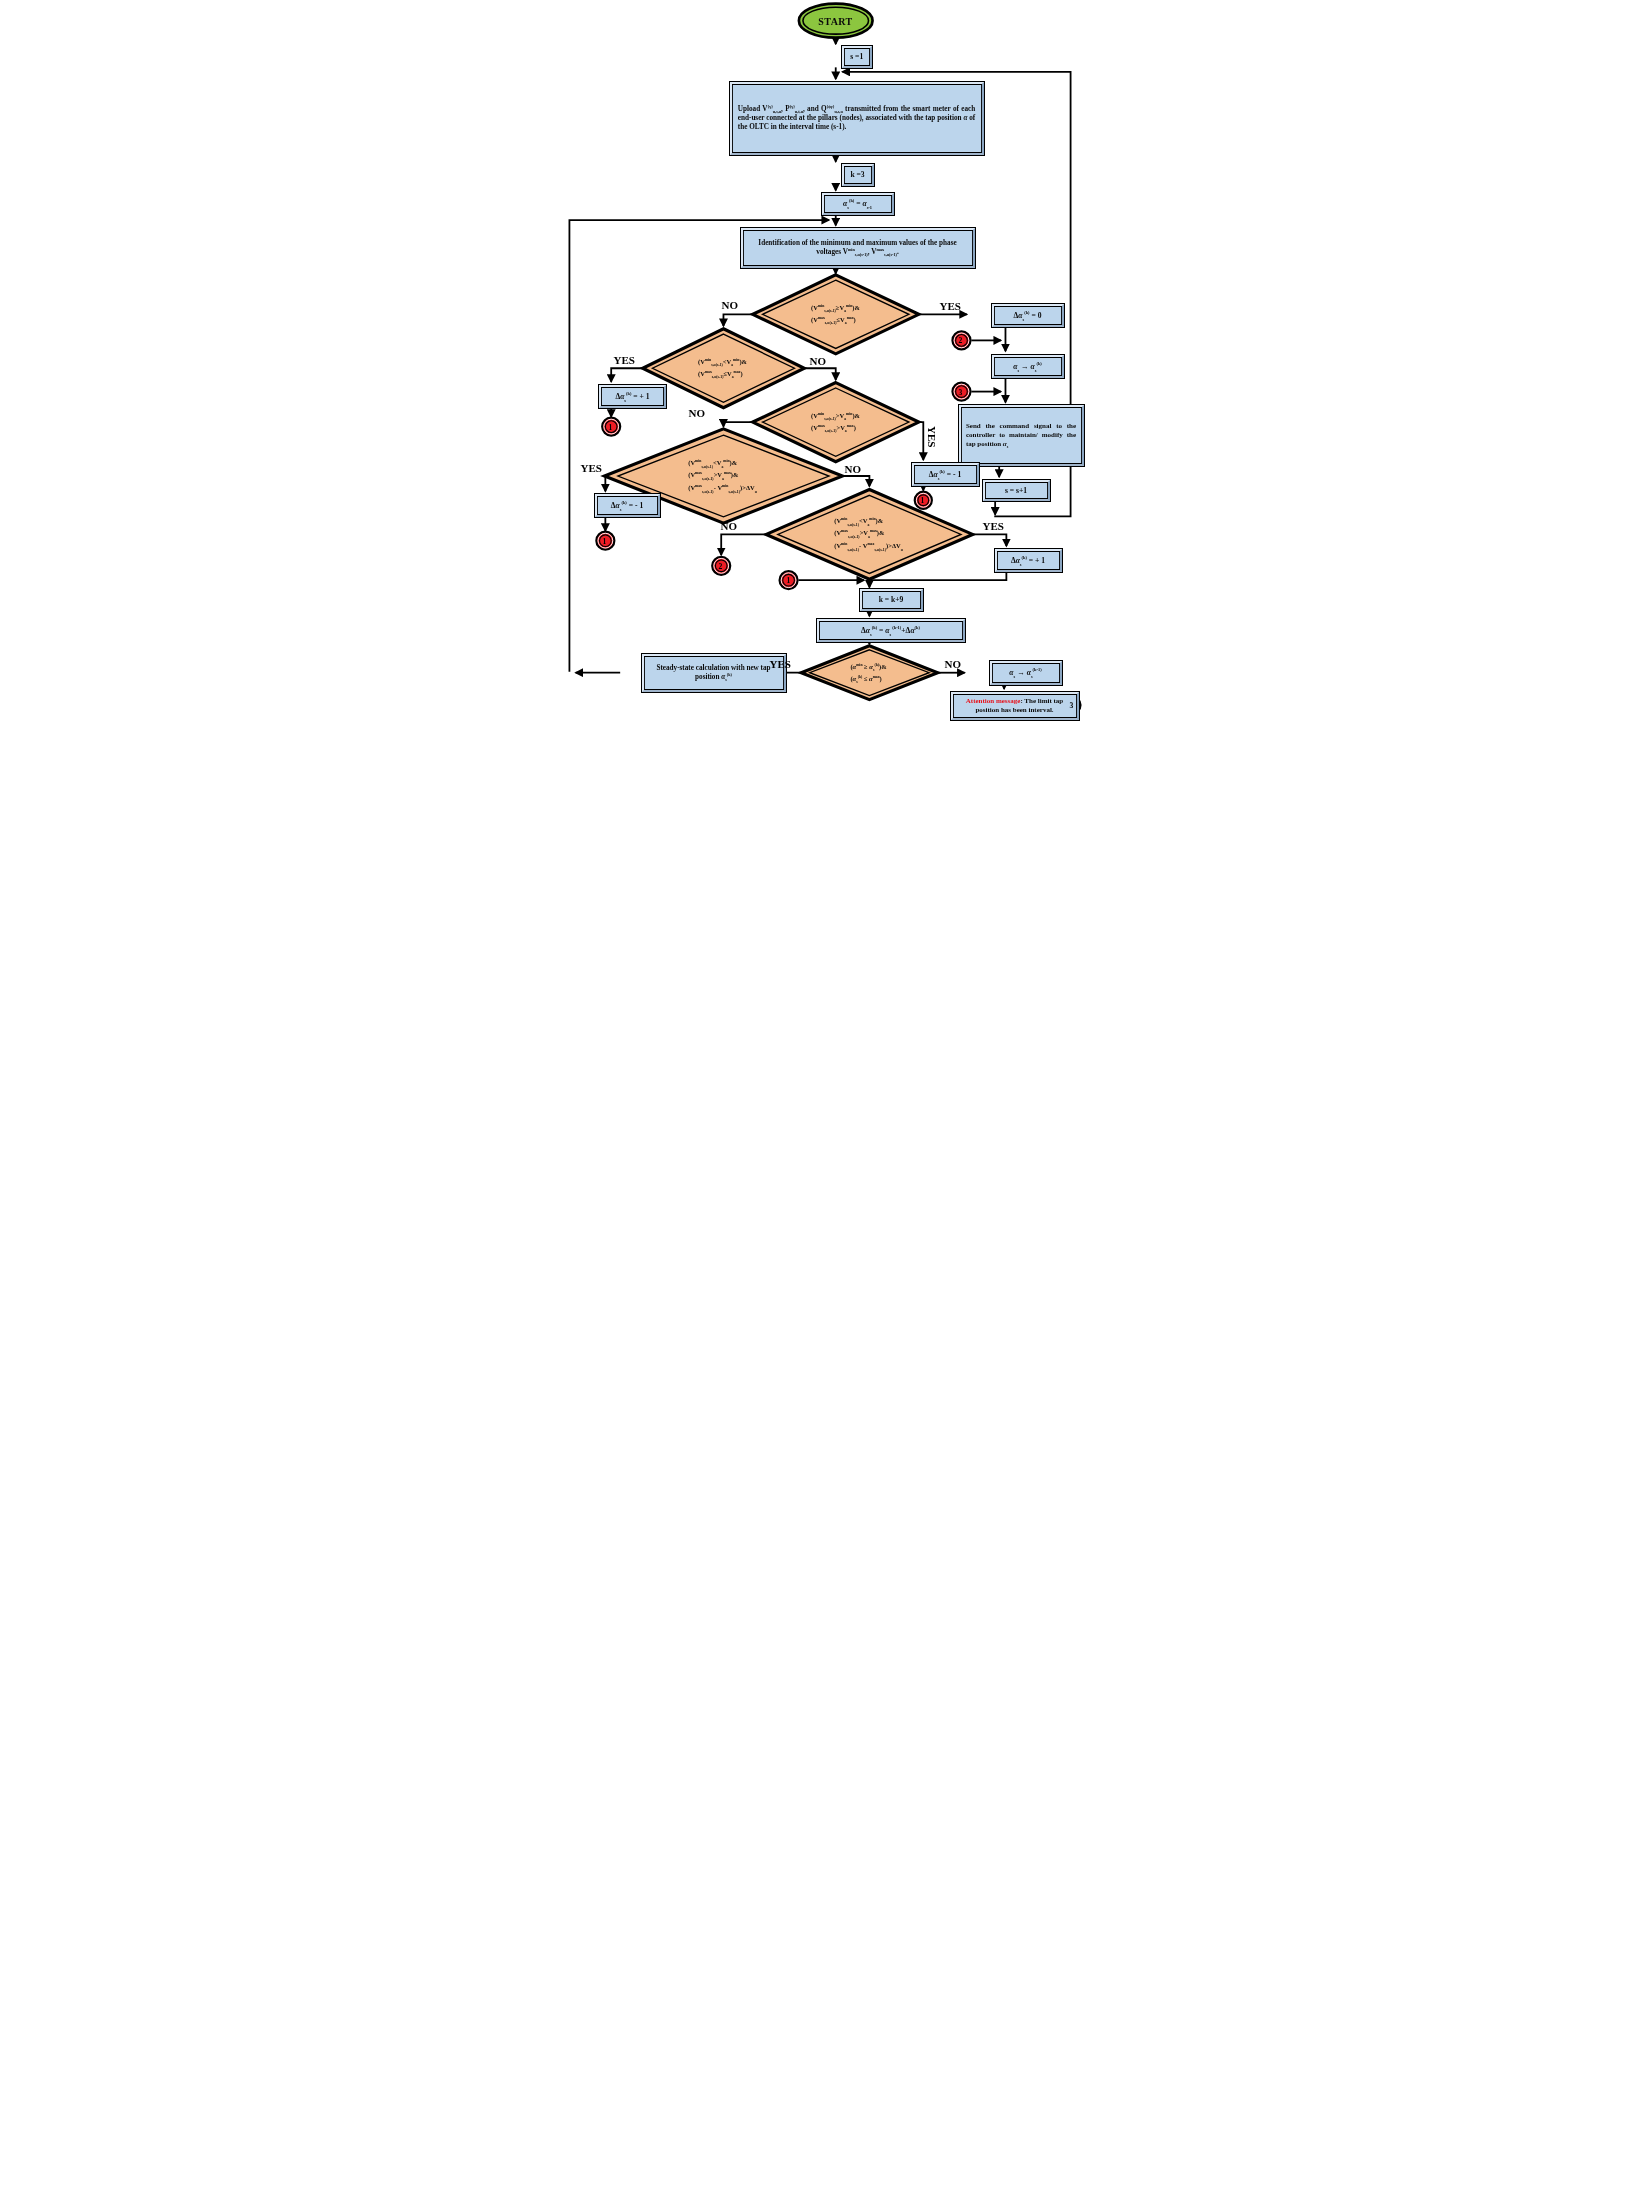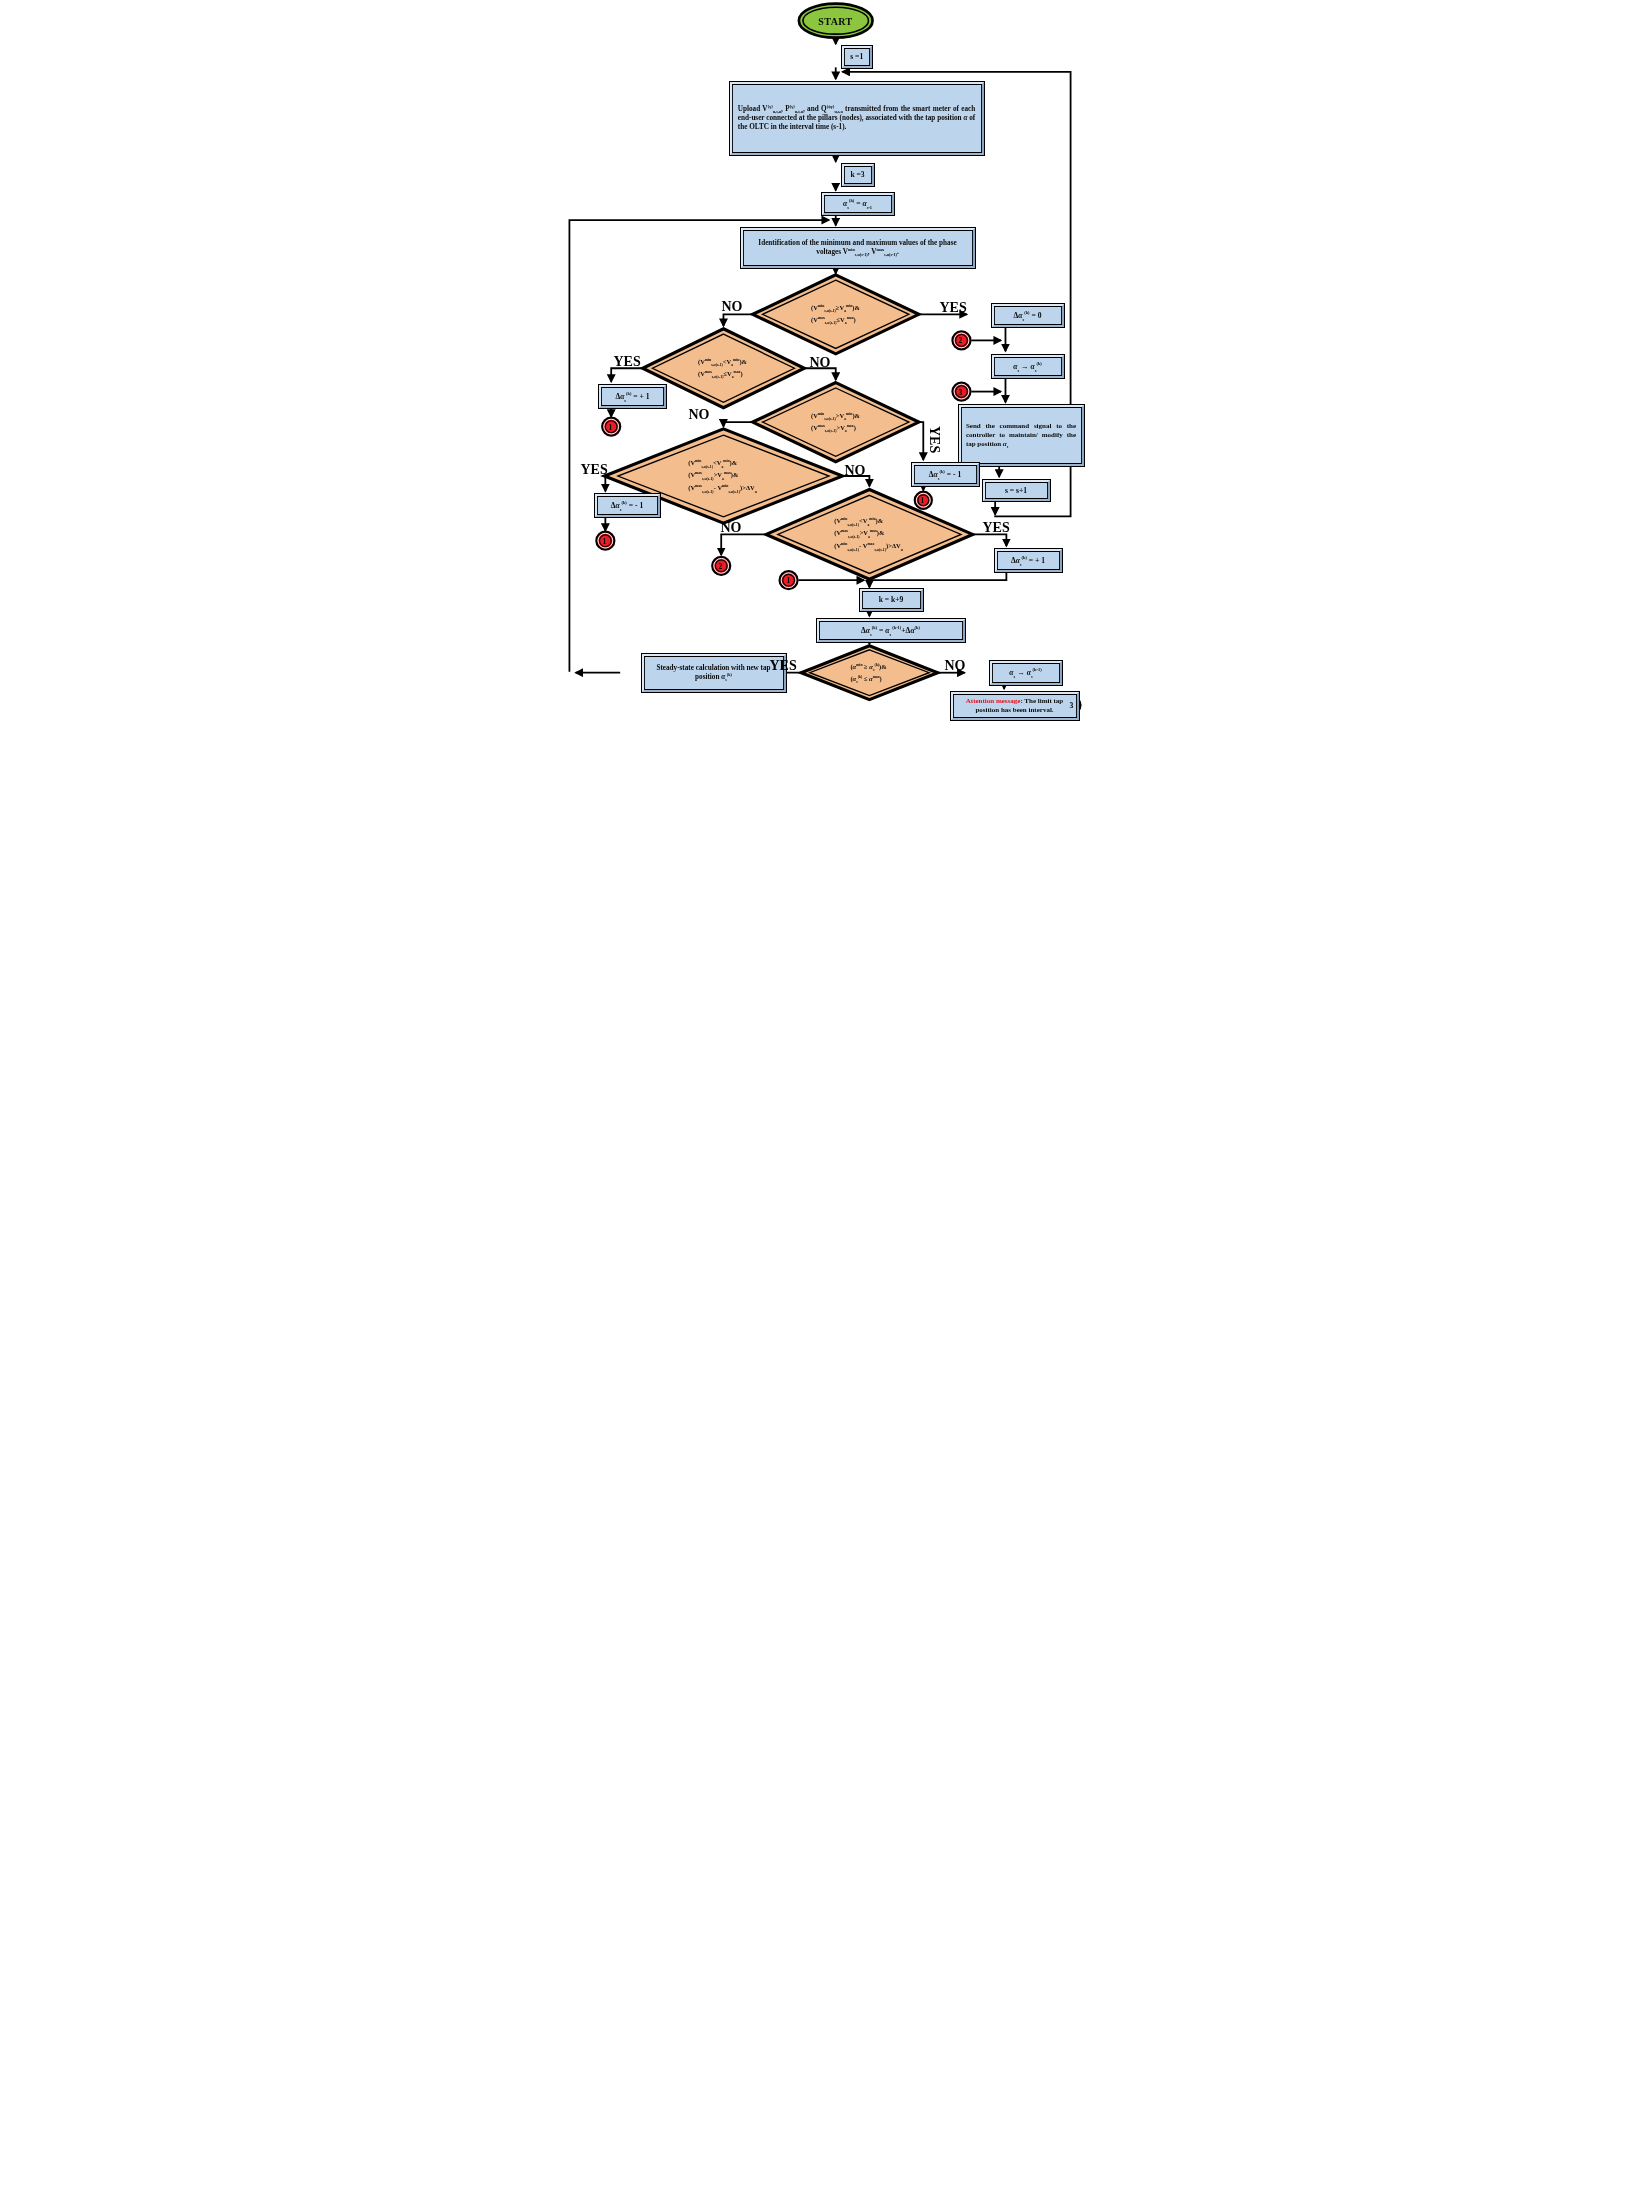--- a/index.html
+++ b/index.html
@@ -11,21 +11,21 @@
          outline:1.3px solid #000;box-shadow:inset 0 0 0 0.9px #000;
          display:flex;align-items:center;justify-content:center;
          font-weight:bold;color:#0a0a0a;padding:0.9px 3.6px;text-align:center;line-height:1.25;margin-left:22px;}
   .fs17{font-size:7.6px;}
   .fs16{font-size:7.2px;}
   .fs15{font-size:7px;}
   .just{text-align:justify;}
   .dtext{position:absolute;transform:translate(-50%,-50%);text-align:left;
          font-weight:bold;color:#0a0a0a;white-space:nowrap;}
   .dtext .ln{font-size:6.5px;line-height:1.9;}
-  .lbl{position:absolute;font-weight:bold;font-size:14px;color:#000;}
+  .lbl{position:absolute;font-weight:bold;font-size:11px;color:#000;}
   .lbl.vert{writing-mode:vertical-rl;}
   .cnum{position:absolute;transform:translate(-50%,-50%);font-weight:bold;
         font-size:7.6px;color:#000;}
   sup,sub{font-size:0.58em;line-height:0;}
   .red{color:#e8111a;}
   i{font-style:italic;}
 </style>
 </head>
 <body>
 

